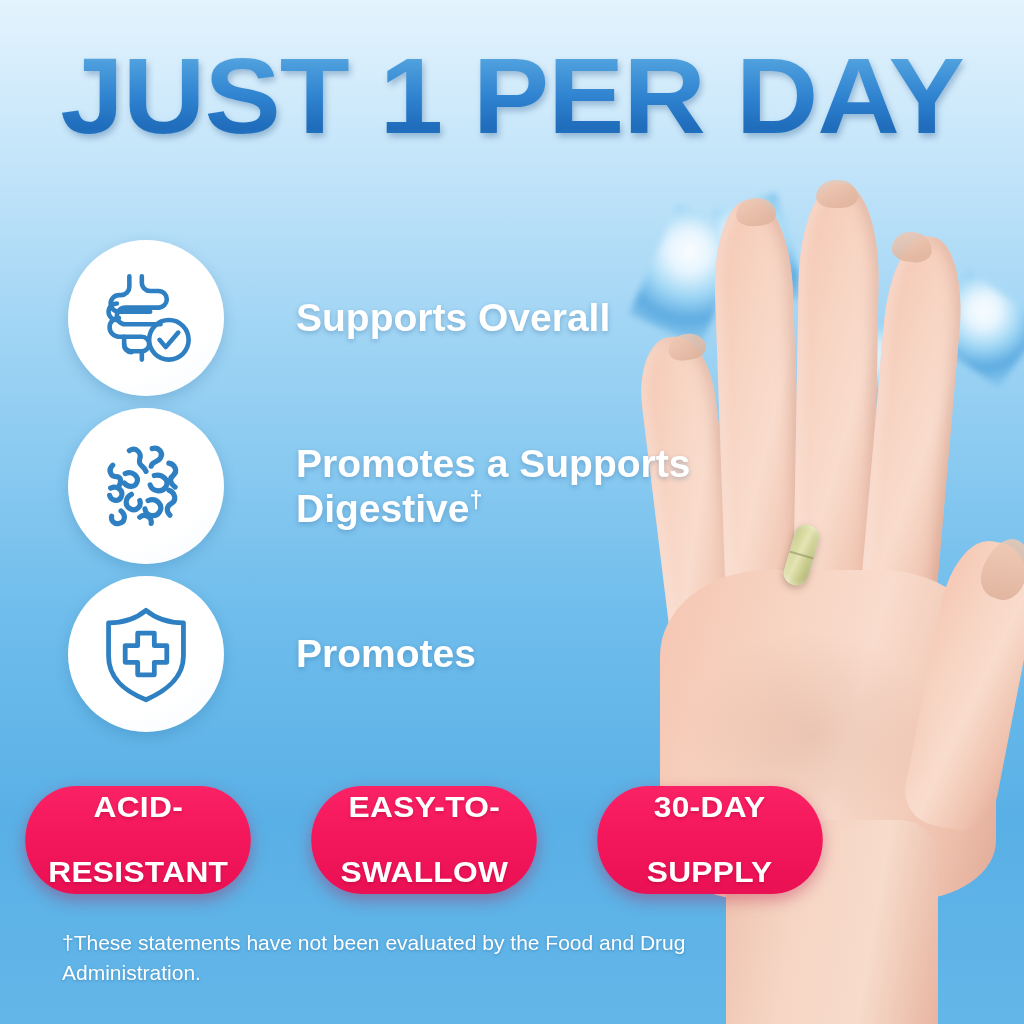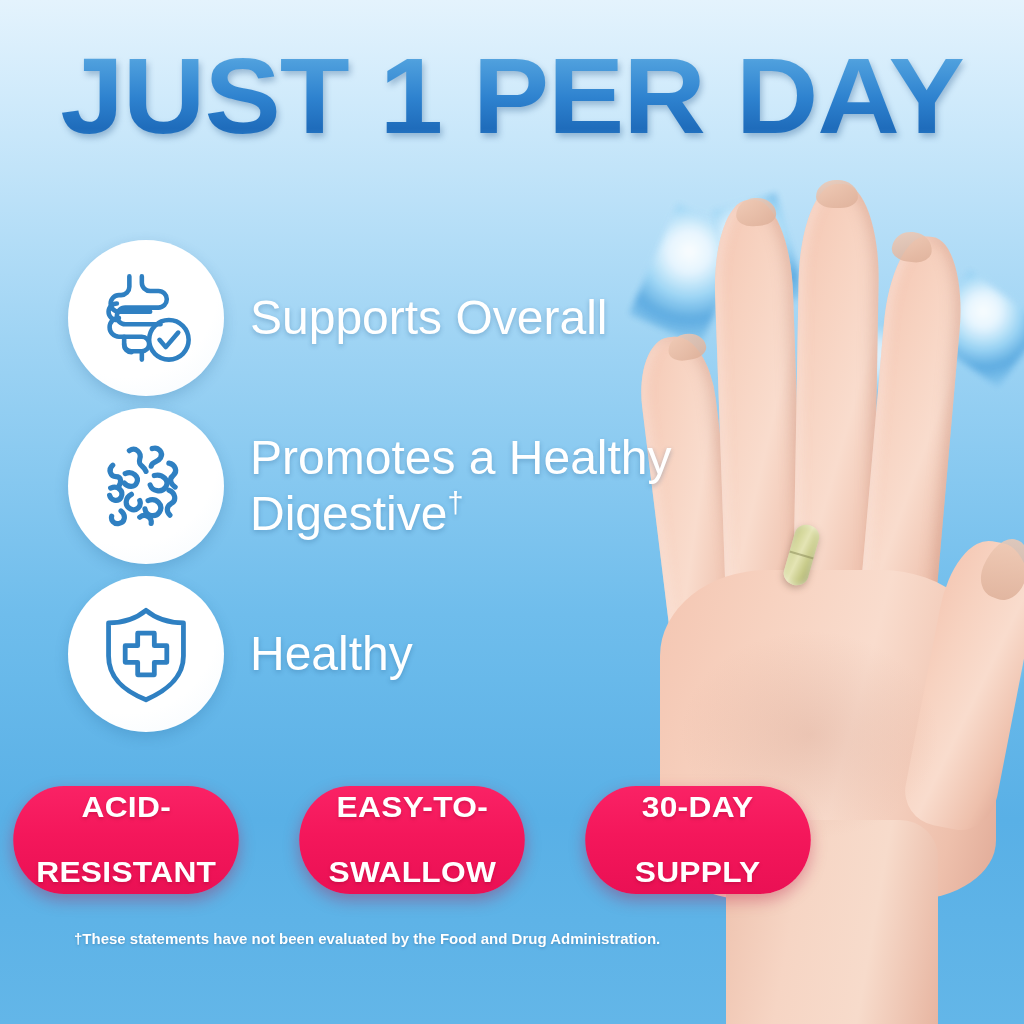--- a/index.html
+++ b/index.html
@@ -60,43 +60,44 @@
   .b2{left:68px;top:408px;}
   .b3{left:68px;top:576px;}
   .icon-circle{
     width:156px;height:156px;border-radius:50%;
     background:radial-gradient(circle at 38% 30%,#ffffff 0%,#ffffff 62%,#f3f9fd 100%);
     box-shadow:0 5px 14px rgba(30,90,140,.22);
     display:flex;align-items:center;justify-content:center;flex:0 0 auto;
   }
   .icon-circle svg{width:104px;height:104px;display:block;}
   .benefit-text{
-    color:#ffffff;font-size:48px;line-height:1.16;font-weight:400;
+    color:#ffffff;font-size:39px;line-height:1.16;font-weight:700;
     text-shadow:0 2px 5px rgba(30,85,135,.32);
     max-width:470px;
+    margin-left:46px;
   }
   .benefit-text sup{font-size:.6em;vertical-align:super;}
 
   
-  #badges{position:absolute;left:0;top:786px;width:824px;display:flex;justify-content:center;gap:46px;}
+  #badges{position:absolute;left:12px;top:786px;width:824px;display:flex;justify-content:center;gap:46px;}
   .badge{
     width:240px;height:108px;border-radius:56px;
     background:linear-gradient(180deg,#fa2265 0%,#f4175b 45%,#ea1054 100%);
     box-shadow:0 6px 16px rgba(180,10,60,.35);
     display:flex;align-items:center;justify-content:center;text-align:center;
     color:#fff;font-weight:700;font-size:30px;line-height:1.08;letter-spacing:.3px;
     text-shadow:0 2px 3px rgba(150,10,50,.35);
     transform:scaleX(.94);
   }
   .badge span{display:block;transform:scaleX(1.06);}
 
   
   #disclaimer{
-    position:absolute;left:74px;top:928px;width:680px;
-    color:#ffffff;font-size:15px;line-height:1.45;font-weight:700;
+    position:absolute;left:62px;top:928px;width:680px;
+    color:#ffffff;font-size:21px;line-height:1.45;font-weight:400;
     text-shadow:0 1px 3px rgba(30,85,135,.4);
   }
 
   
   #capsule{
     position:absolute;left:789px;top:524px;width:25px;height:62px;
     transform:rotate(16deg);
     border-radius:13px/12px;
     background:linear-gradient(100deg,#b9bd7c 0%,#d4d79a 22%,#e4e4b4 45%,#c8cb8a 72%,#a6a96c 100%);
     box-shadow:0 3px 7px rgba(120,90,70,.4), inset 0 0 6px rgba(255,255,255,.45);
@@ -177,34 +178,34 @@
         <path d="M58 40 c8 -2 15 5 11 11 c-4 6 -13 4 -15 -2"></path>
         <path d="M16 52 c7 -3 13 3 10 9 c-3 5 -10 3 -11 -2"></path>
         <path d="M36 58 c-6 3 -7 11 -1 14 c6 3 11 -3 9 -8"></path>
         <path d="M52 64 c8 -3 15 4 11 11 c-4 6 -13 4 -14 -3"></path>
         <path d="M72 54 c6 2 8 10 2 13 c-5 3 -4 8 -1 11"></path>
         <path d="M26 74 c5 4 4 11 -2 12 c-5 1 -8 -3 -7 -7"></path>
         <path d="M44 80 c5 -4 12 0 11 6"></path>
       </svg>
     </div>
     <div class="benefit-text">
-      <div>Promotes a Healthy</div>
+      <div>Promotes a Supports</div>
       <div><span>Digestive</span><sup>†</sup></div>
     </div>
   </div>
 
   <div class="benefit b3">
     <div class="icon-circle">
       <svg viewBox="0 0 100 100" fill="none" stroke="#2f80c2" stroke-width="4.6" stroke-linecap="round" stroke-linejoin="round">
         <path d="M50 8 C62 18 76 20 86 20 v32 c0 22 -18 34 -36 42 C30 86 14 74 14 52 V20 c10 0 24 -2 36 -12 Z"></path>
         <path d="M42 30 h16 v12 h12 v16 h-12 v12 h-16 v-12 h-12 v-16 h12 Z"></path>
       </svg>
     </div>
     <div class="benefit-text">
-      <div>Healthy</div>
+      <div>Promotes</div>
     </div>
   </div>
 
   <div id="badges">
     <div class="badge">
       <span>
         <span>ACID-</span><br>
         <span>RESISTANT</span>
       </span>
     </div>

